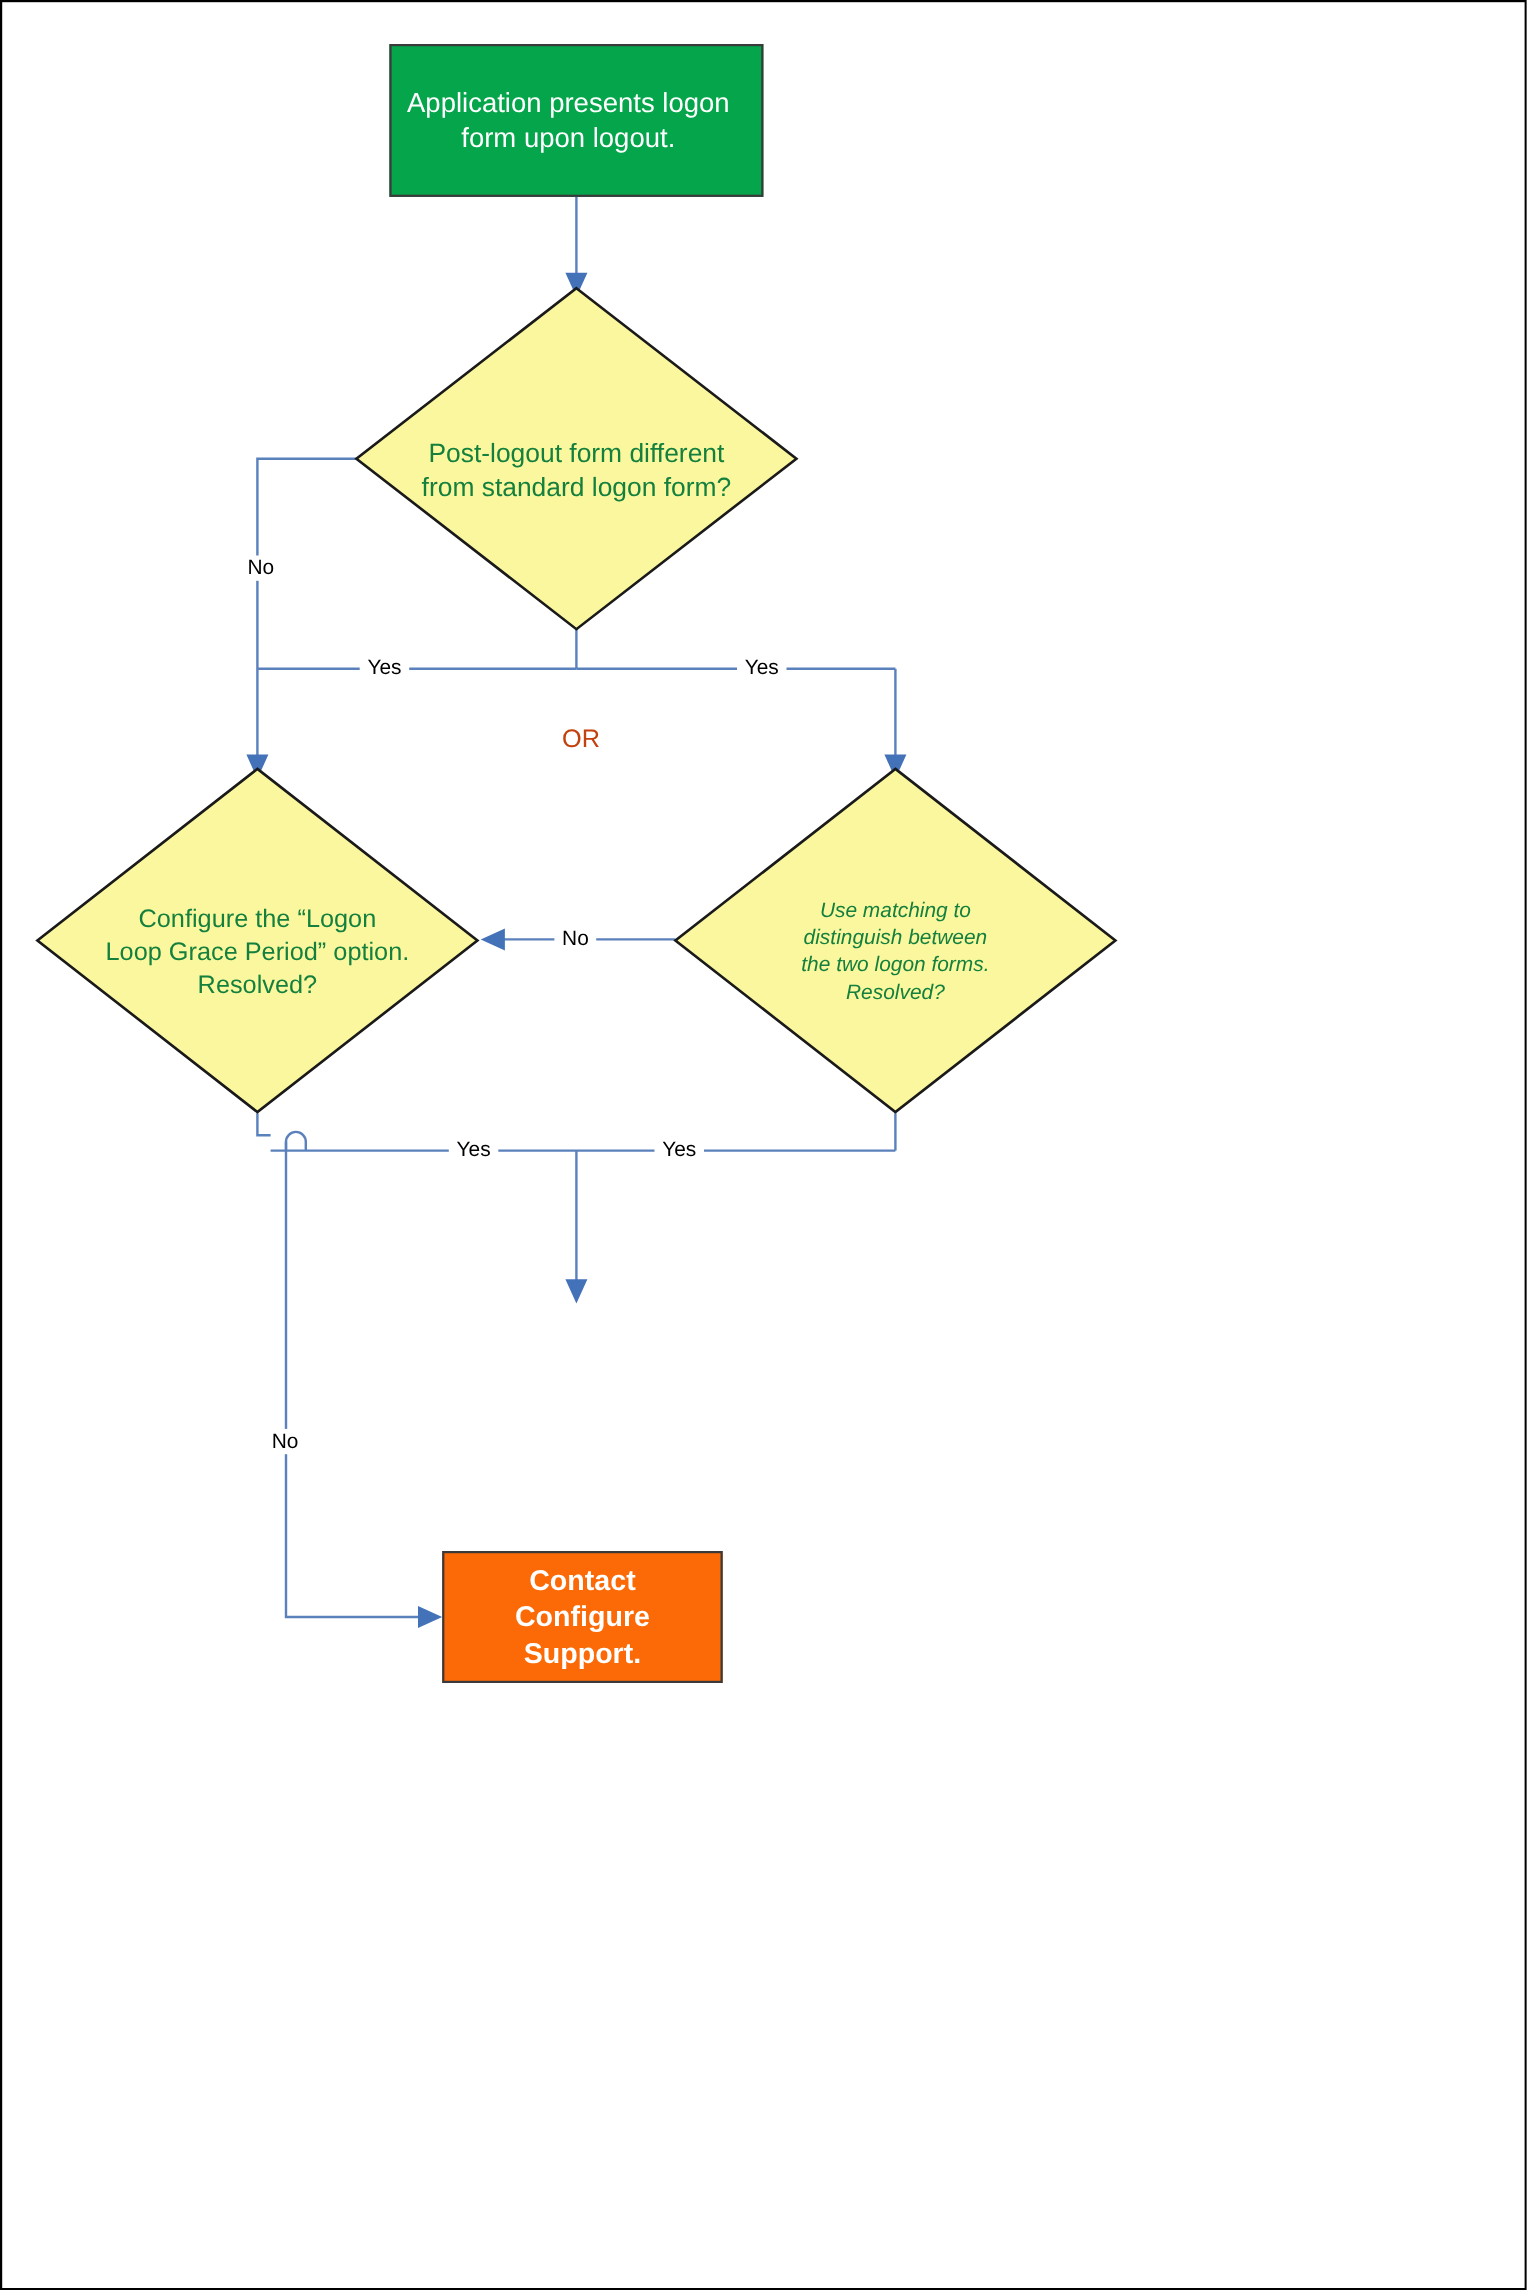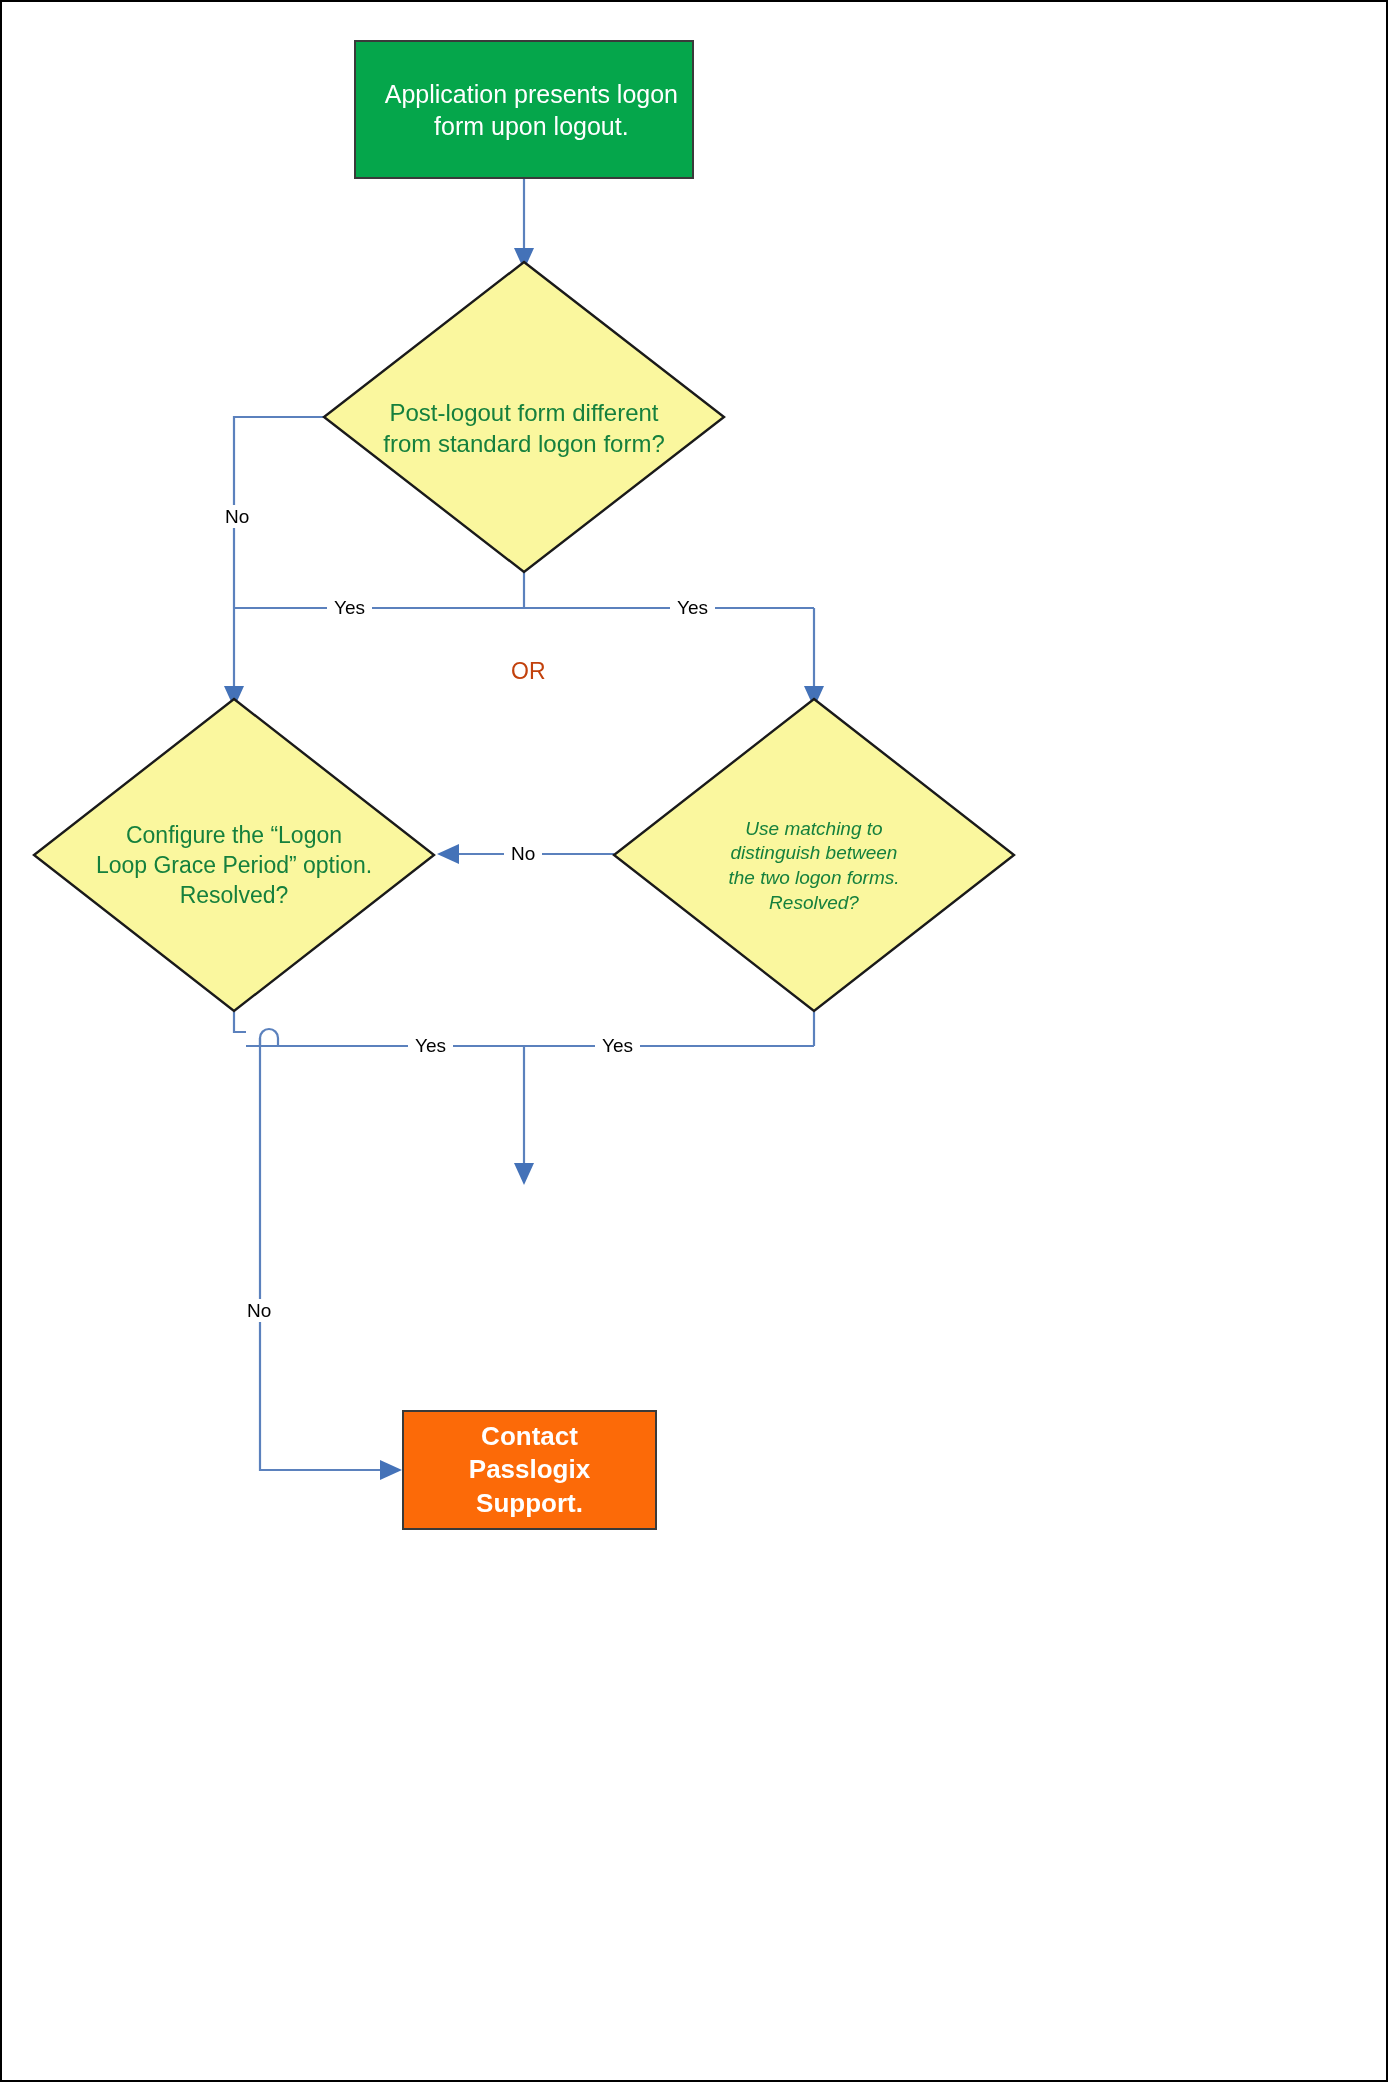--- a/index.html
+++ b/index.html
@@ -9,21 +9,21 @@
     width:1388px;height:2082px;
     background:#ffffff;
     border:2px solid #000000;
     box-sizing:border-box;
     overflow:hidden;
   }
   .node{position:absolute;box-sizing:border-box;}
 
   
   .rect{
-    display:flex;align-items:center;justify-content:flex-end;
+    display:flex;align-items:center;justify-content:flex-start;
     text-align:center;
     border:2px solid #3a3a3a;
     line-height:1.28;
   }
   .rect.green{background:#05A64B;color:#ffffff;font-size:25px;font-weight:400;}
   .rect.purple{background:#7B6398;color:#ffffff;font-size:26px;font-weight:bold;}
   .rect.orange{background:#FC6A08;color:#ffffff;font-size:26px;font-weight:bold;}
   .rect .txt{padding:0 14px;white-space:pre-line;}
 
   
@@ -117,21 +117,21 @@
       <polygon points="200,0 400,156 200,312 0,156" fill="#FAF79E" stroke="#1a1a1a" stroke-width="2.4"></polygon>
     </svg>
     <div class="dlabel" style="font-size:19px;font-style:italic;">Use matching to
 distinguish between
 the two logon forms.
 Resolved?</div>
   </div>
 
 
   <div class="node rect orange" style="left:400px;top:1408px;width:255px;height:120px;">
-    <span class="txt">Contact Passlogix
+    <span class="txt">Contact Configure
 Support.</span>
   </div>
 
   <div class="elabel" style="left:216px;top:503px;">No</div>
 
   <div class="elabel" style="left:325px;top:594px;">Yes</div>
 
   <div class="elabel" style="left:668px;top:594px;">Yes</div>
 
   <div class="orlabel" style="left:509px;top:658px;">OR</div>

